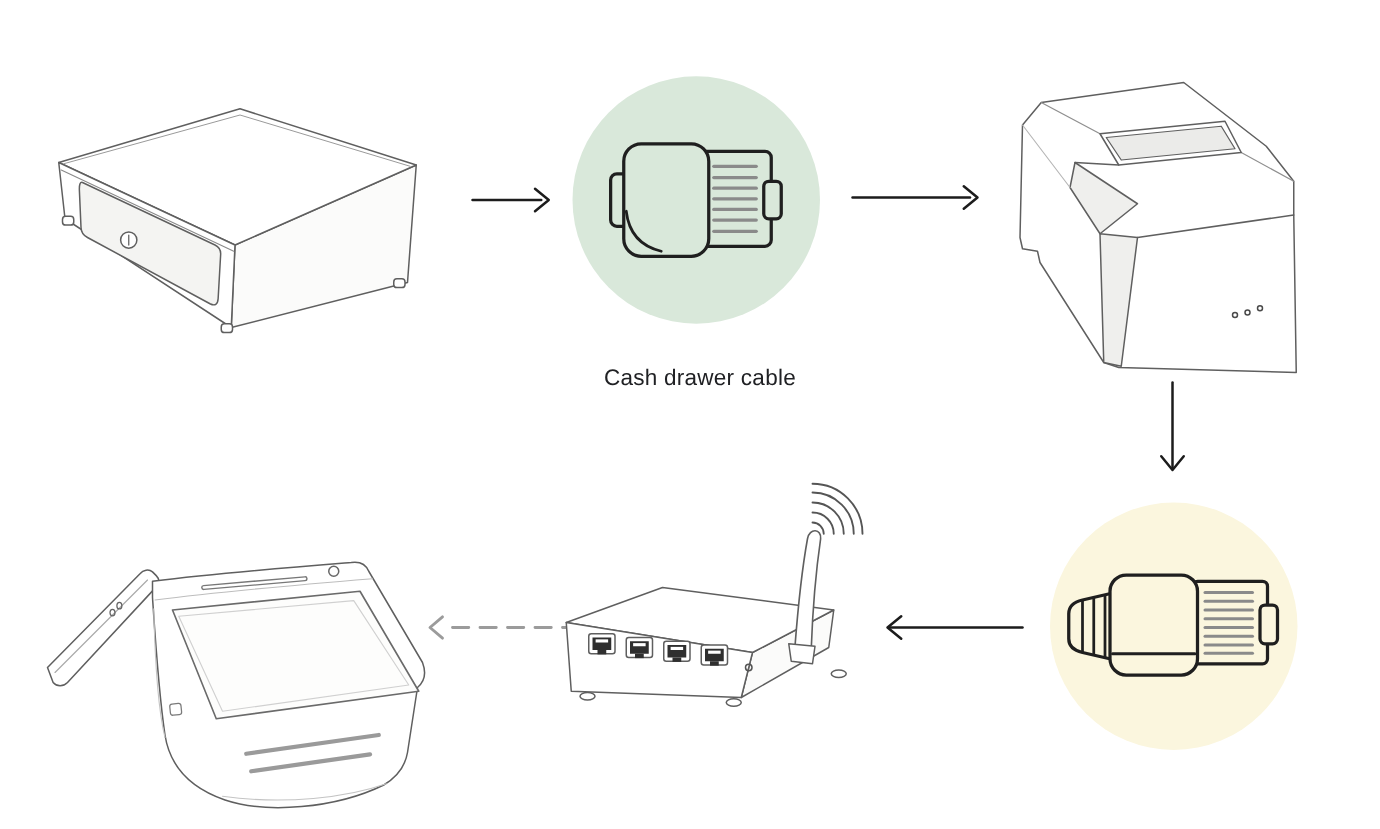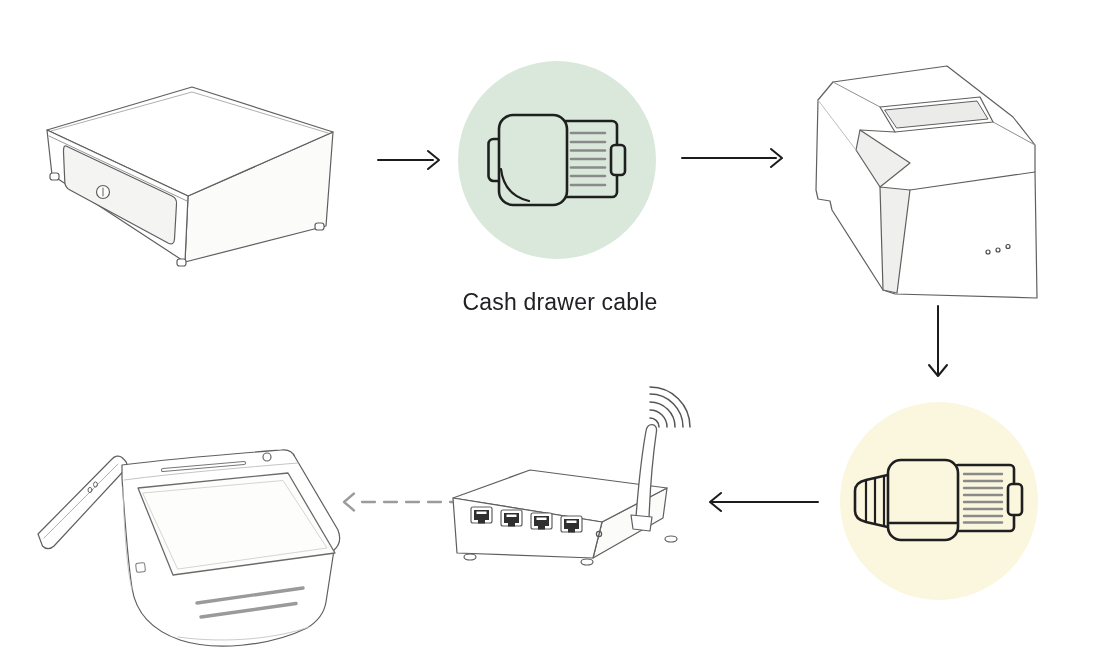--- a/index.html
+++ b/index.html
@@ -4,21 +4,21 @@
 <style>
   html,body{margin:0;padding:0;background:#fff;}
   .canvas{position:relative;width:1104px;height:663px;background:#ffffff;overflow:hidden;
           font-family:"Liberation Sans",sans-serif;}
   .node{position:absolute;}
   .arrows{position:absolute;left:0;top:0;width:1104px;height:663px;}
   .badge{position:absolute;border-radius:50%;display:flex;align-items:center;justify-content:center;
          background:var(--badge-bg,#eee);}
   .badge svg{display:block;}
   .diagram-label{position:absolute;left:410px;top:289px;width:300px;text-align:center;
-         font-size:23px;line-height:26px;color:#202124;letter-spacing:.2px;}
+         font-size:18px;line-height:26px;color:#202124;letter-spacing:.2px;}
   svg{overflow:visible;}
 </style>
 </head>
 <body>
 
 <div class="canvas">
 
   <svg class="arrows" viewBox="0 0 1104 663">
     <g stroke="#1c1c1c" stroke-width="2" fill="none" stroke-linecap="round" stroke-linejoin="round">
       <path d="M378,160 L433,160"></path>

